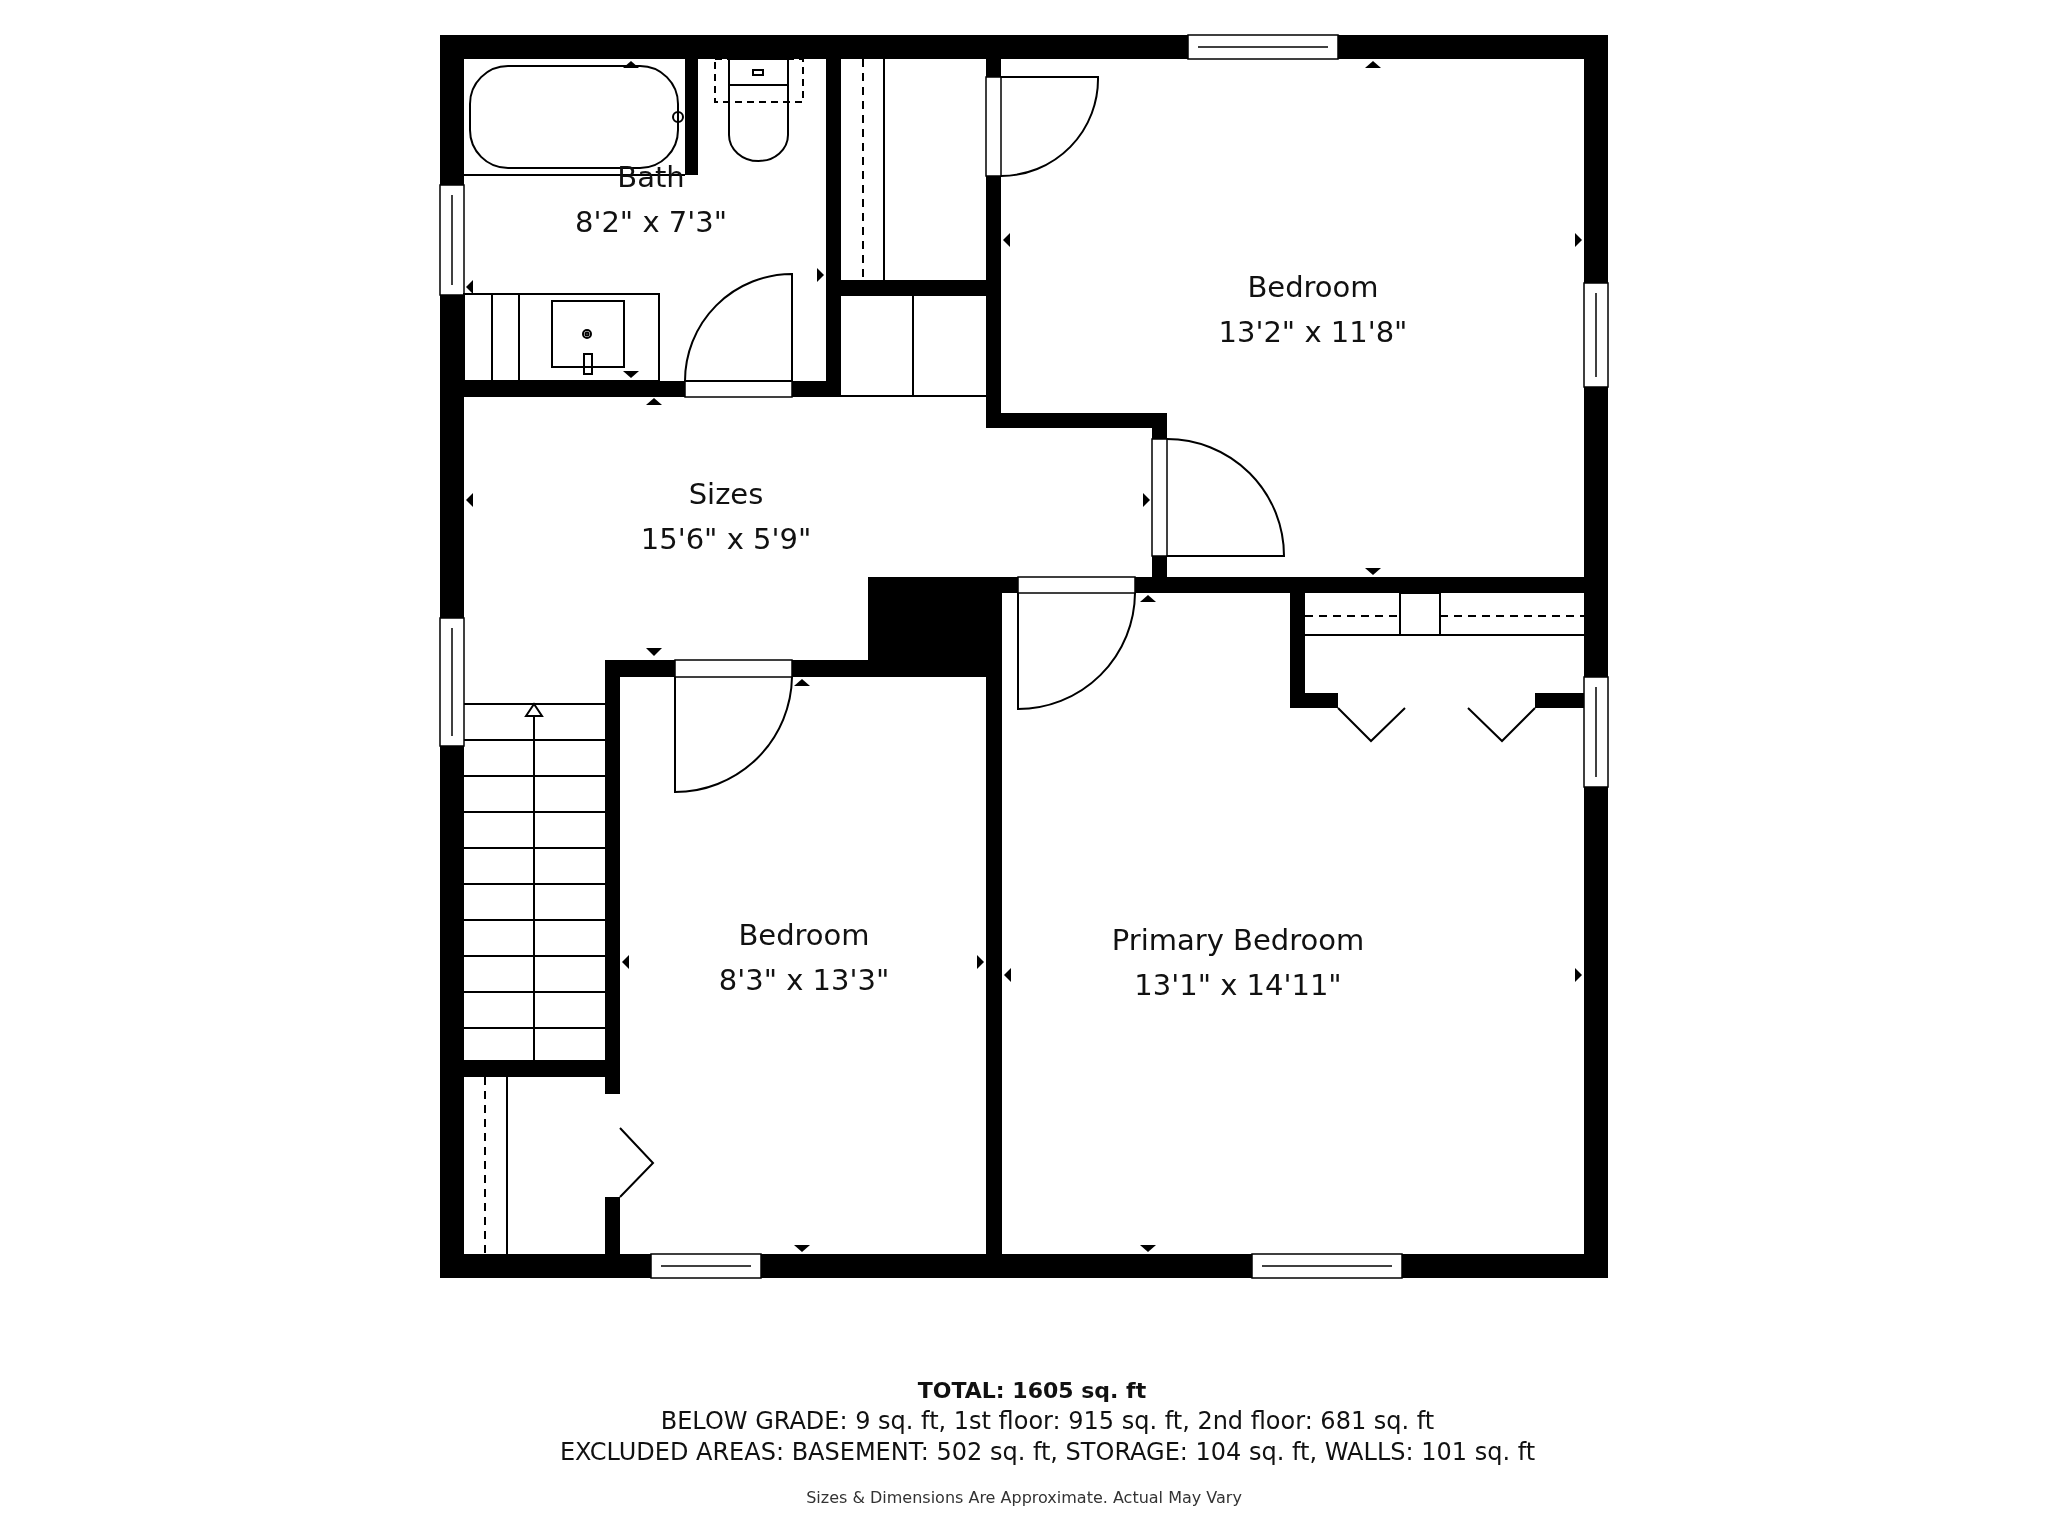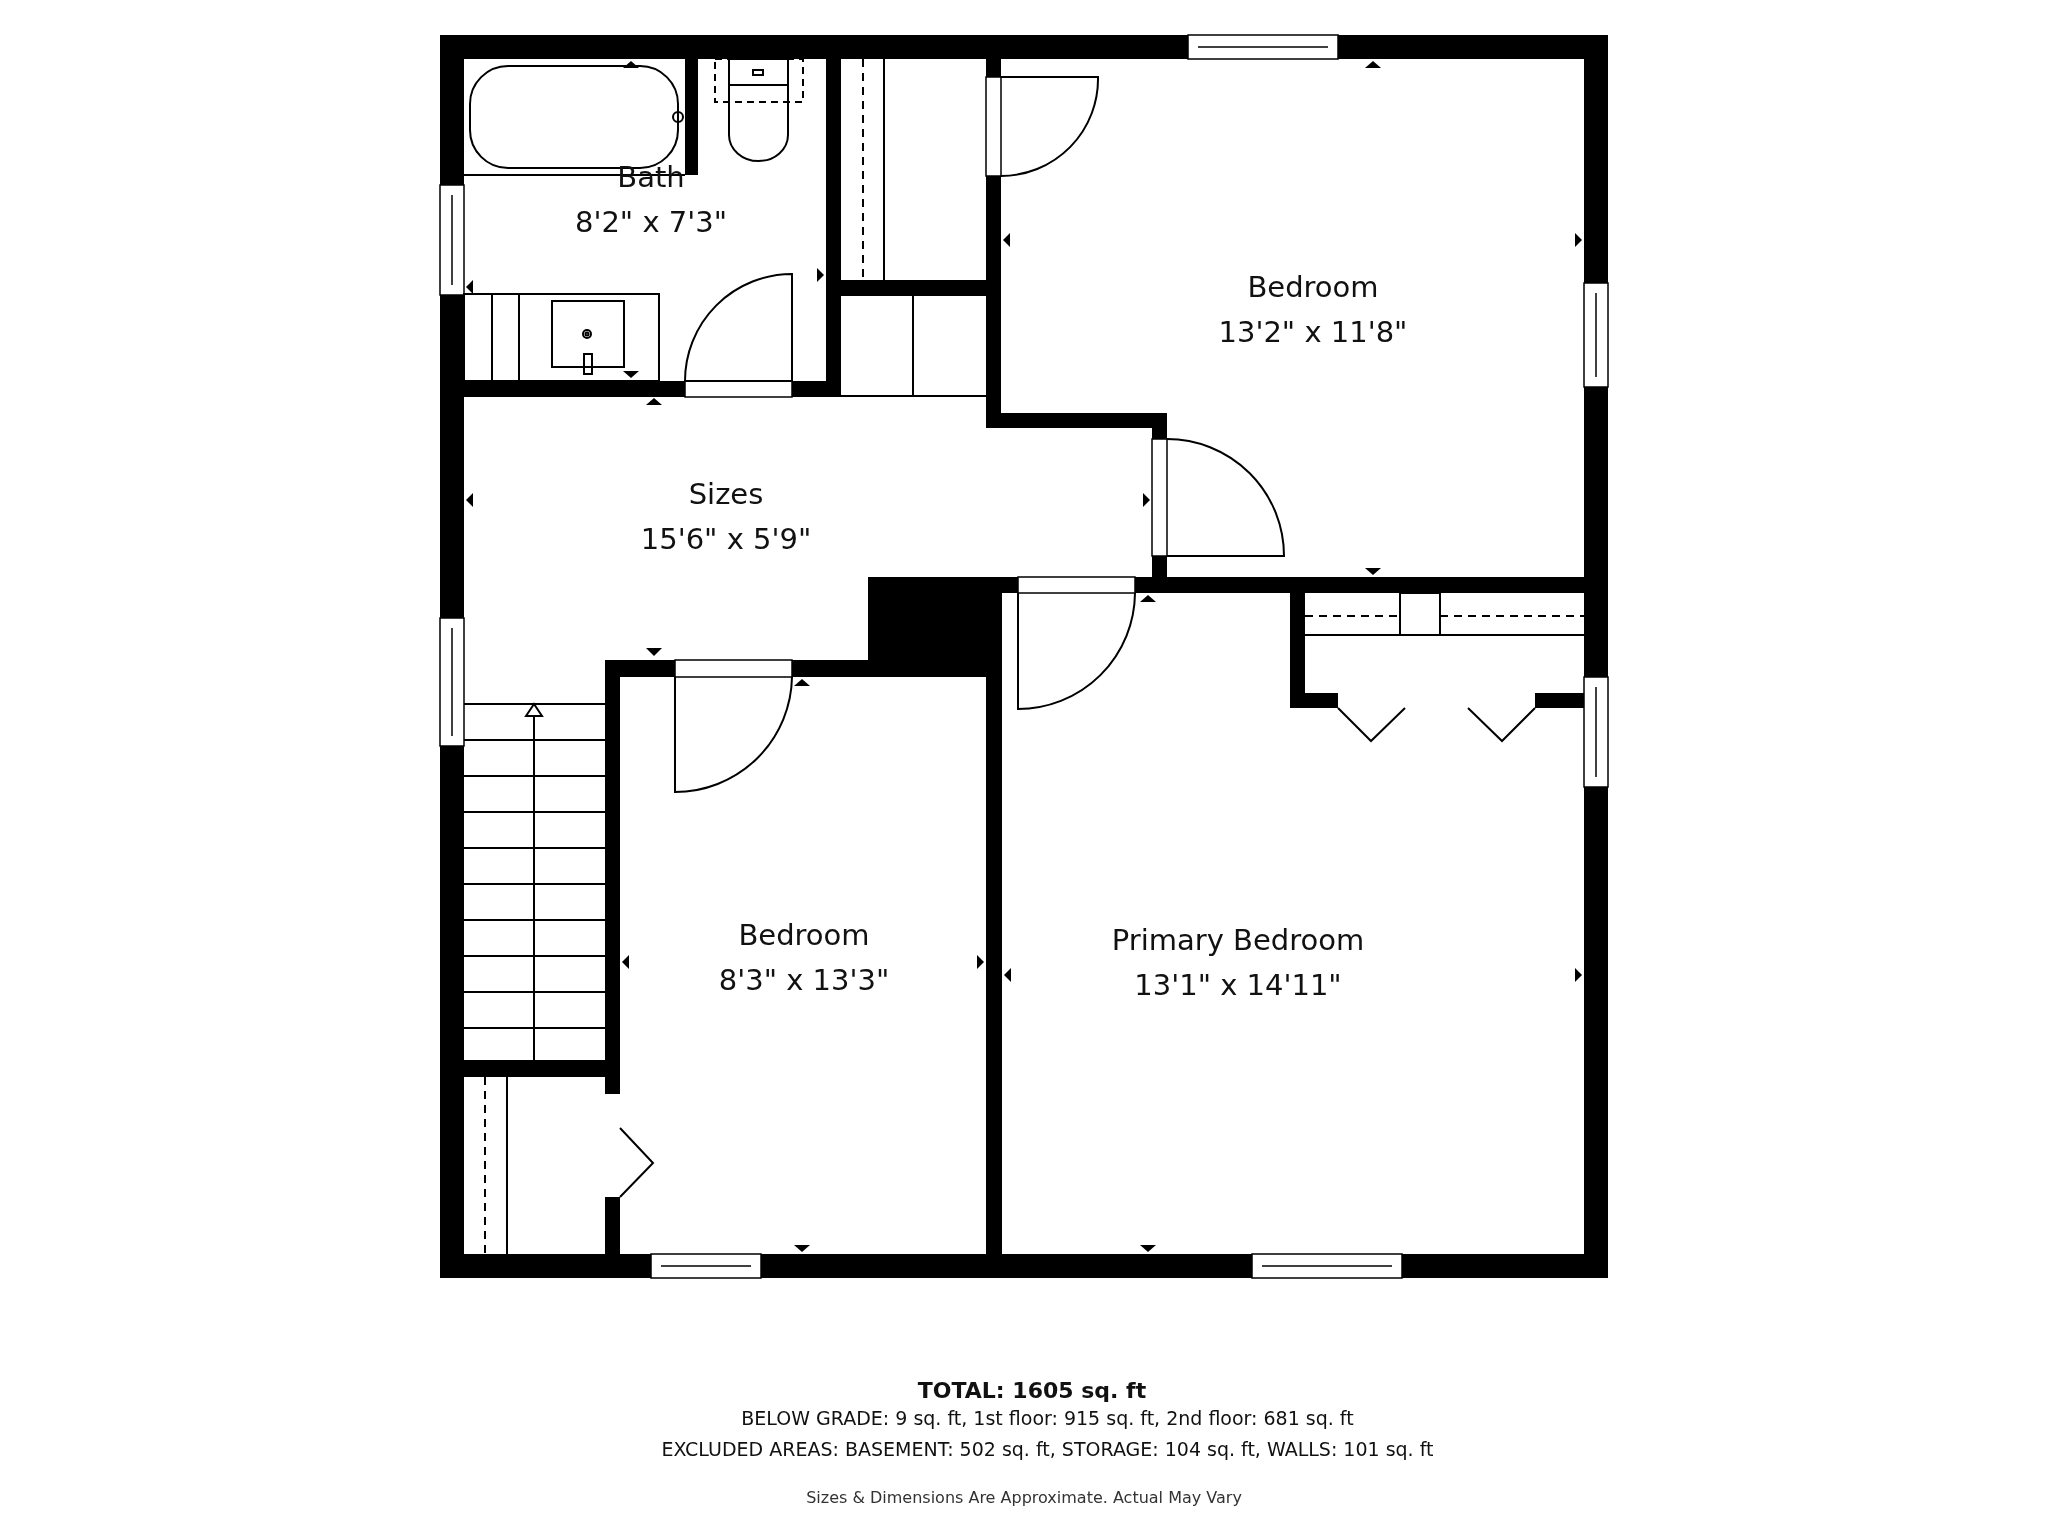--- a/index.html
+++ b/index.html
@@ -3,21 +3,21 @@
 <meta charset="utf-8">
 <style>
   html, body { margin: 0; padding: 0; background: #ffffff; }
   body { width: 2048px; height: 1536px; position: relative; overflow: hidden; font-family: "Liberation Sans", "DejaVu Sans", sans-serif; }
   #plan { position: absolute; left: 0; top: 0; width: 2048px; height: 1536px; }
   .room-label { position: absolute; transform: translateX(-50%); text-align: center; color: #111; font-family: "DejaVu Sans", sans-serif; white-space: nowrap; line-height: 1.2; }
   .room-name { font-size: 29px; display: block; }
   .room-dim { font-size: 29px; display: block; margin-top: 10px; }
   .footer { position: absolute; left: 0; width: 2048px; text-align: center; color: #111; font-family: "DejaVu Sans", sans-serif; }
   .footer .total { position: absolute; left: 0; right: 0; top: 1378px; font-size: 22px; font-weight: bold; padding-left: 16px; }
-  .footer .line { position: absolute; left: 0; right: 0; font-size: 19px; margin-left: 47px; }
+  .footer .line { position: absolute; left: 0; right: 0; font-size: 24px; margin-left: 47px; }
   .footer .l2 { top: 1407px; }
   .footer .l3 { top: 1438px; }
   .footer .note { position: absolute; left: 0; right: 0; top: 1488px; font-size: 16px; color: #333; }
 </style>
 </head>
 <body>
 
 <svg id="plan" viewBox="0 0 2048 1536" xmlns="http://www.w3.org/2000/svg">
 
   <g fill="#000">

